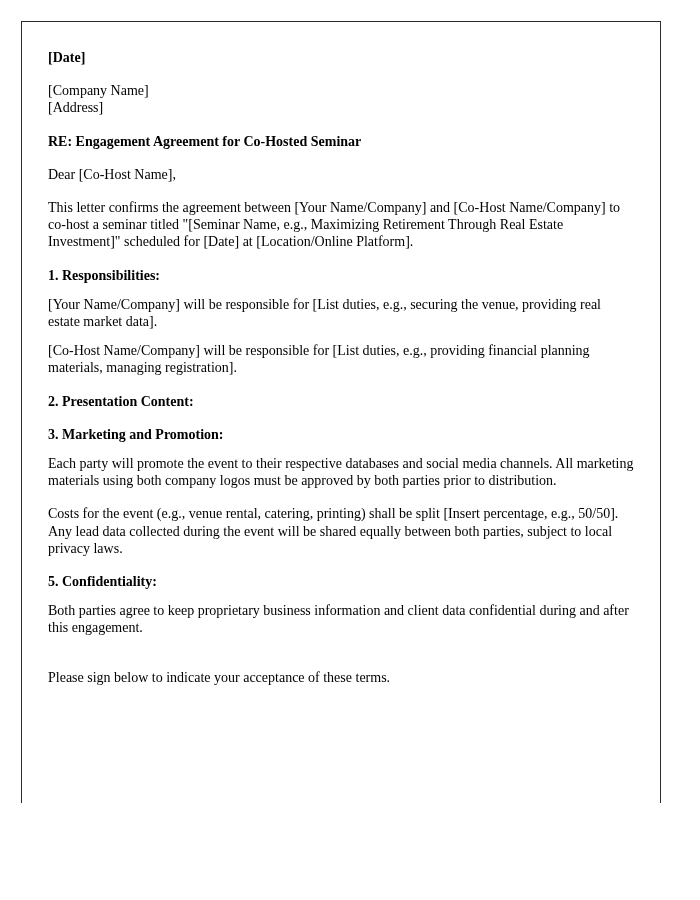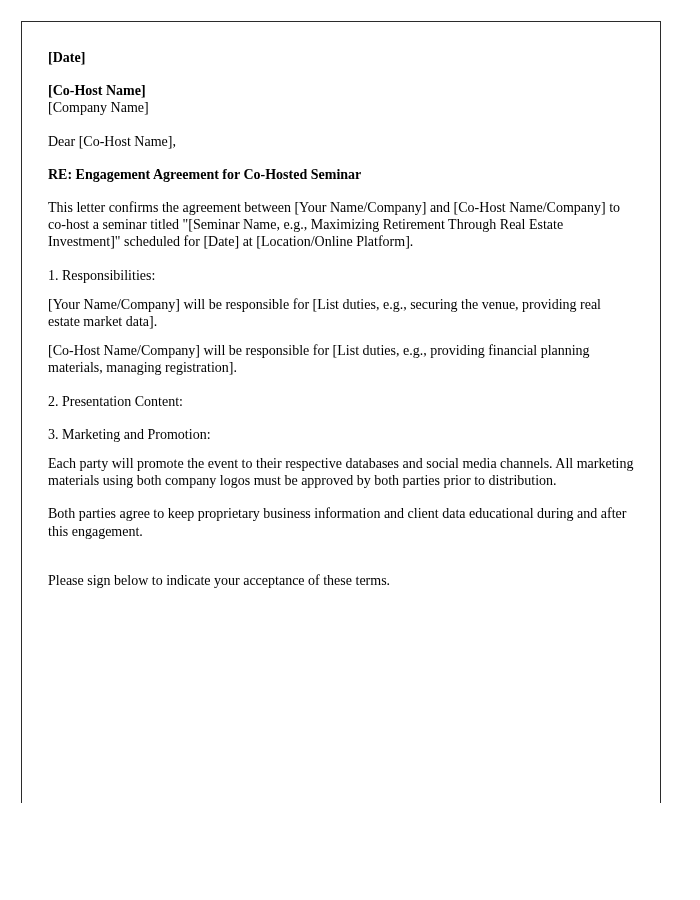--- a/index.html
+++ b/index.html
@@ -50,48 +50,48 @@
   }
   .line {
     display: block;
     white-space: normal;
   }
   .bold {
     font-weight: bold;
   }
   .section-heading {
     display: block;
-    font-weight: normal;
+    font-weight: bold;
   }
   .section-para {
     display: block;
     margin-top: 12px;
   }
 </style>
 </head>
 <body>
 
 <div class="page-sheet">
   <div class="letter-body">
 
     <div class="block">
       <span class="line bold">[Date]</span>
     </div>
 
     <div class="block">
-      <span class="line bold">[Co-Host Name]</span>
       <span class="line">[Company Name]</span>
+      <span class="line">[Address]</span>
+    </div>
+
+    <div class="block">
+      <span class="line bold">RE: Engagement Agreement for Co-Hosted Seminar</span>
     </div>
 
     <div class="block">
       <span class="line">Dear [Co-Host Name],</span>
-    </div>
-
-    <div class="block">
-      <span class="line bold">RE: Engagement Agreement for Co-Hosted Seminar</span>
     </div>
 
     <div class="block">
       <span class="line">This letter confirms the agreement between [Your Name/Company] and [Co-Host Name/Company] to co-host a seminar titled "[Seminar Name, e.g., Maximizing Retirement Through Real Estate Investment]" scheduled for [Date] at [Location/Online Platform].</span>
     </div>
 
     <div class="block">
       <span class="section-heading">1. Responsibilities:</span>
       <span class="section-para">[Your Name/Company] will be responsible for [List duties, e.g., securing the venue, providing real estate market data].</span>
       <span class="section-para">[Co-Host Name/Company] will be responsible for [List duties, e.g., providing financial planning materials, managing registration].</span>
@@ -100,24 +100,26 @@
     <div class="block">
       <span class="section-heading">2. Presentation Content:</span>
     </div>
 
     <div class="block">
       <span class="section-heading">3. Marketing and Promotion:</span>
       <span class="section-para">Each party will promote the event to their respective databases and social media channels. All marketing materials using both company logos must be approved by both parties prior to distribution.</span>
     </div>
 
     <div class="block">
+      <span class="section-para">Costs for the event (e.g., venue rental, catering, printing) shall be split [Insert percentage, e.g., 50/50]. Any lead data collected during the event will be shared equally between both parties, subject to local privacy laws.</span>
     </div>
 
     <div class="block">
-      <span class="section-para">Both parties agree to keep proprietary business information and client data educational during and after this engagement.</span>
+      <span class="section-heading">5. Confidentiality:</span>
+      <span class="section-para">Both parties agree to keep proprietary business information and client data confidential during and after this engagement.</span>
     </div>
 
     <div class="block">
       <span class="line">Please sign below to indicate your acceptance of these terms.</span>
     </div>
 
   </div>
 </div>
 
 </body></html>

